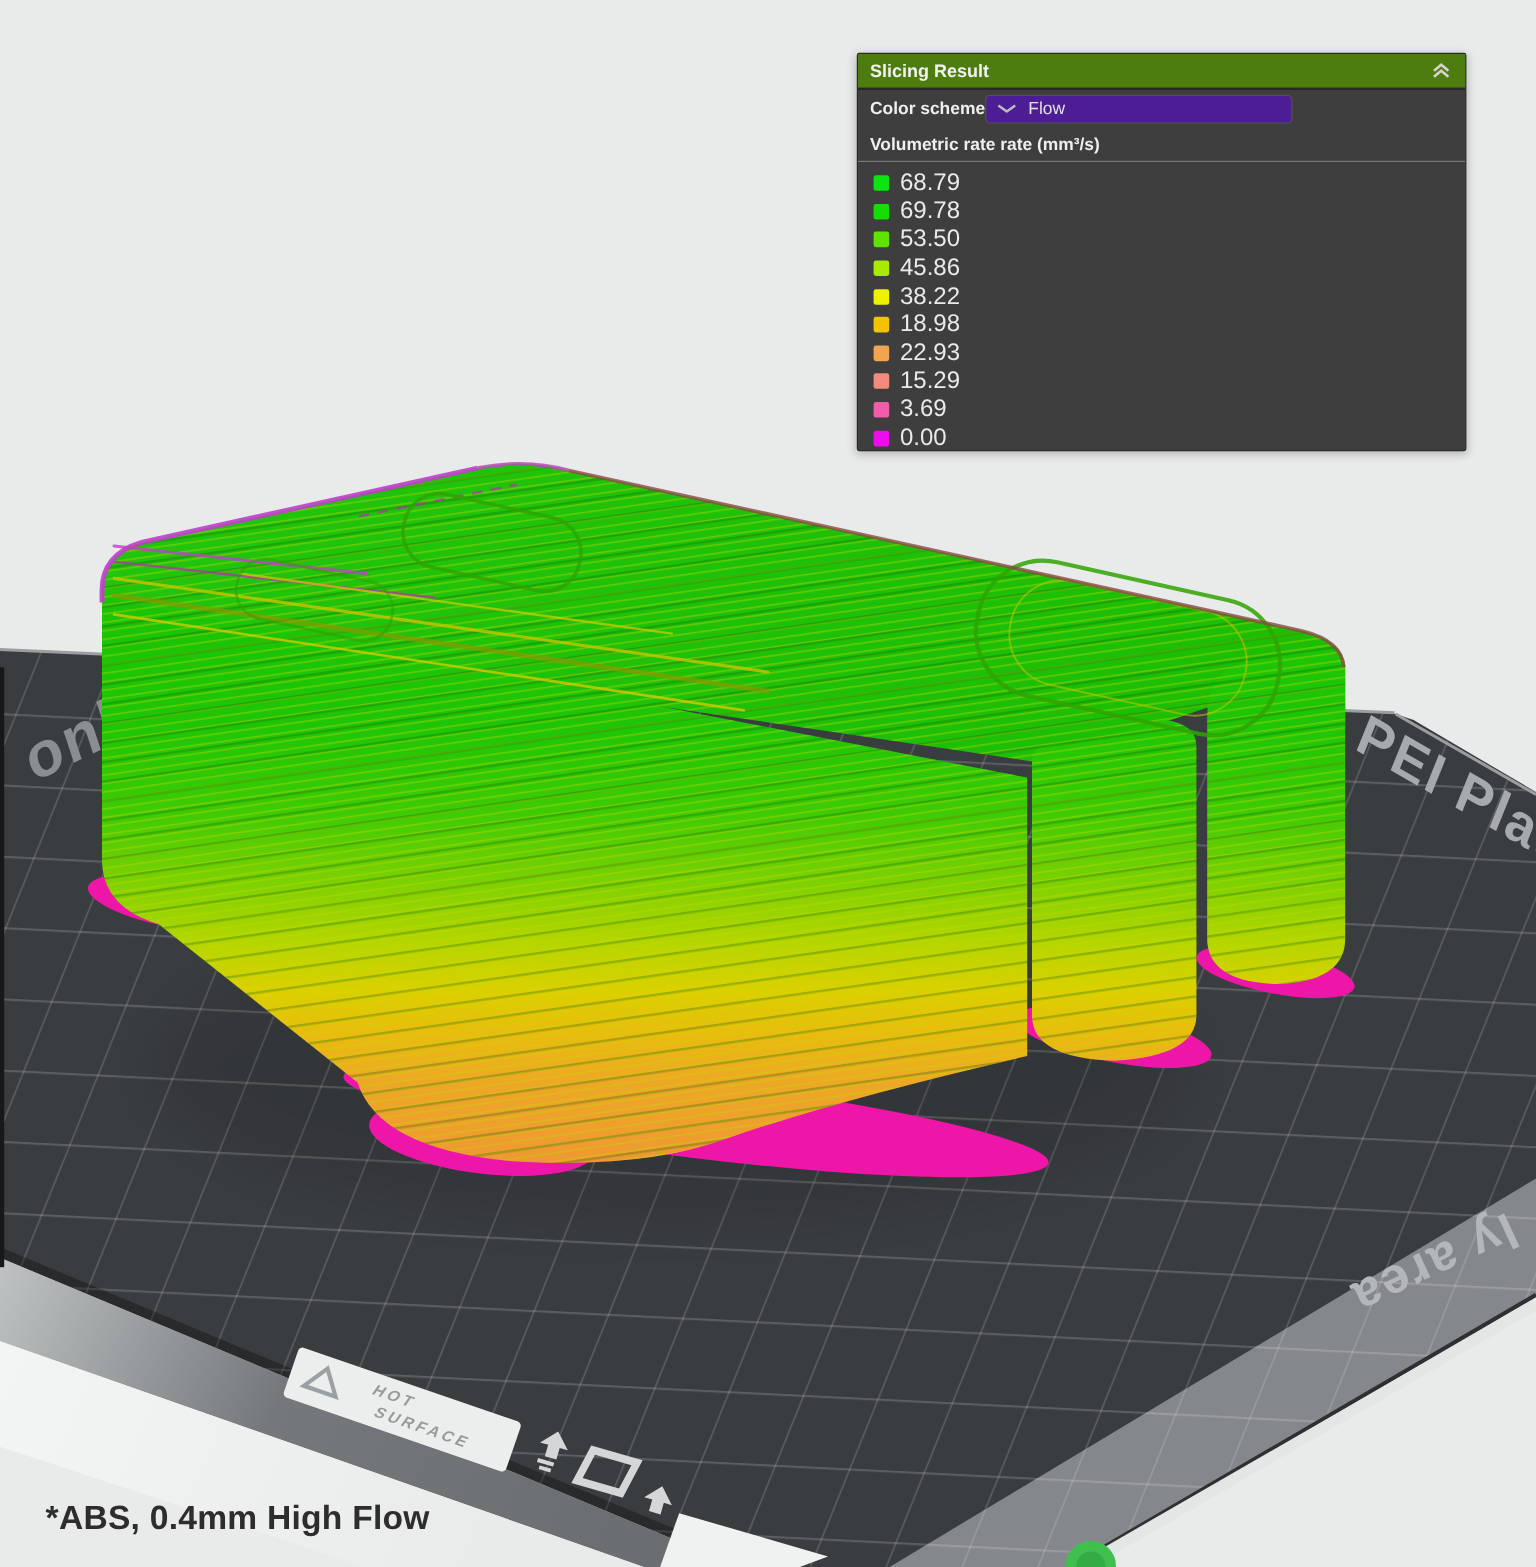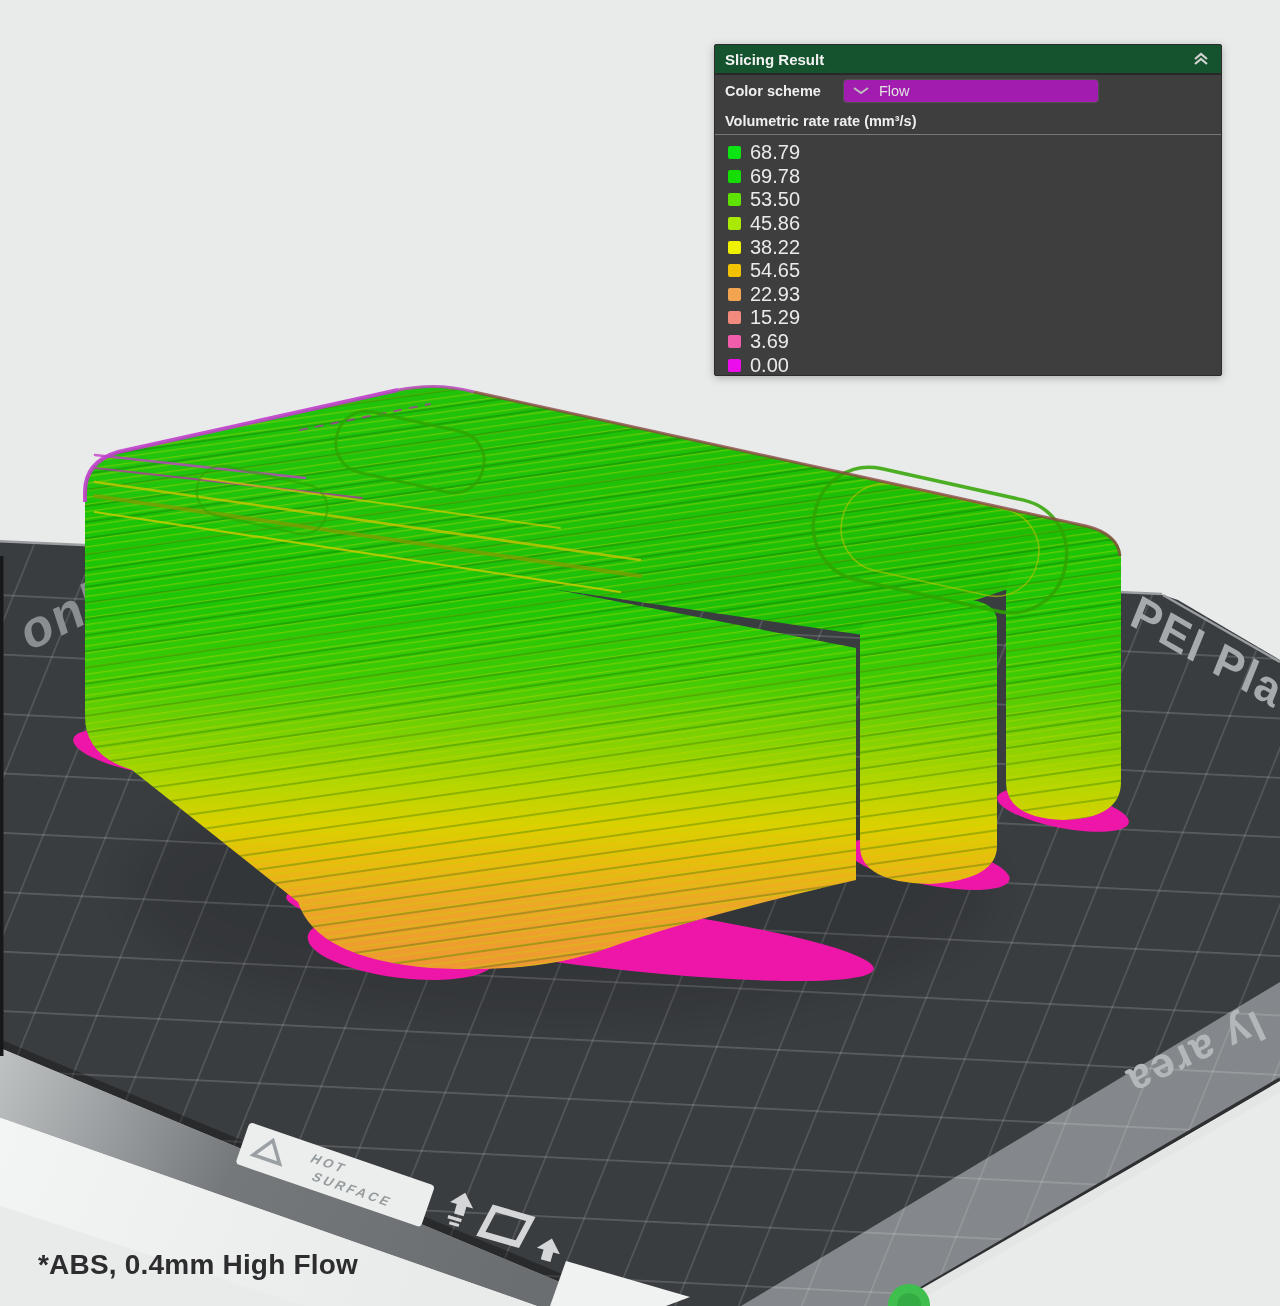--- a/index.html
+++ b/index.html
@@ -11,30 +11,30 @@
   svg text{font-family:"Liberation Sans", sans-serif;}
 
   
   .panel{
     position:absolute;left:714px;top:44px;width:508px;height:332px;
     background:#3e3e3e;border:1px solid #2b2b2b;border-radius:2px;
     box-shadow:0 2px 8px rgba(0,0,0,.25);
     color:#ededed;box-sizing:border-box;z-index:5;
   }
   .panel-header{
-    height:30px;background:#14532d;border-bottom:2px solid #282828;
+    height:30px;background:#4d7c0f;border-bottom:2px solid #282828;
     display:flex;align-items:center;justify-content:space-between;
     padding:0 10px;box-sizing:border-box;
   }
   .panel-title{font-size:15px;font-weight:bold;color:#f2f2f2;}
   .collapse-btn{width:20px;height:18px;display:flex;align-items:center;justify-content:center;cursor:pointer;}
-  .row-scheme{height:32px;display:flex;align-items:center;padding:0 10px;gap:22px;}
+  .row-scheme{height:32px;display:flex;align-items:center;padding:0 10px;gap:0;}
   .scheme-label{font-size:14.5px;font-weight:bold;color:#efefef;white-space:nowrap;}
   .dropdown{
-    width:236px;height:22px;background:#a21caf;border:1px solid #525252;border-radius:4px;
+    width:236px;height:22px;background:#4c1d95;border:1px solid #525252;border-radius:4px;
     display:flex;align-items:center;gap:10px;padding:0 9px;cursor:pointer;
   }
   .dropdown-value{font-size:14.5px;color:#e2e2e2;}
   .row-vol{
     height:27px;display:flex;align-items:center;padding:0 10px;
     font-size:14.5px;font-weight:bold;color:#efefef;
     border-bottom:1px solid #787878;
   }
   .legend{padding:6px 0 0 13px;}
   .legend-row{height:23.6px;display:flex;align-items:center;gap:9px;}
@@ -251,21 +251,21 @@
       <div class="legend-row">
         <span class="swatch" style="background: rgb(169, 233, 3);"></span>
         <span class="legend-value">45.86</span>
       </div>
       <div class="legend-row">
         <span class="swatch" style="background: rgb(239, 241, 3);"></span>
         <span class="legend-value">38.22</span>
       </div>
       <div class="legend-row">
         <span class="swatch" style="background: rgb(242, 195, 3);"></span>
-        <span class="legend-value">54.65</span>
+        <span class="legend-value">18.98</span>
       </div>
       <div class="legend-row">
         <span class="swatch" style="background: rgb(243, 164, 80);"></span>
         <span class="legend-value">22.93</span>
       </div>
       <div class="legend-row">
         <span class="swatch" style="background: rgb(242, 139, 125);"></span>
         <span class="legend-value">15.29</span>
       </div>
       <div class="legend-row">

